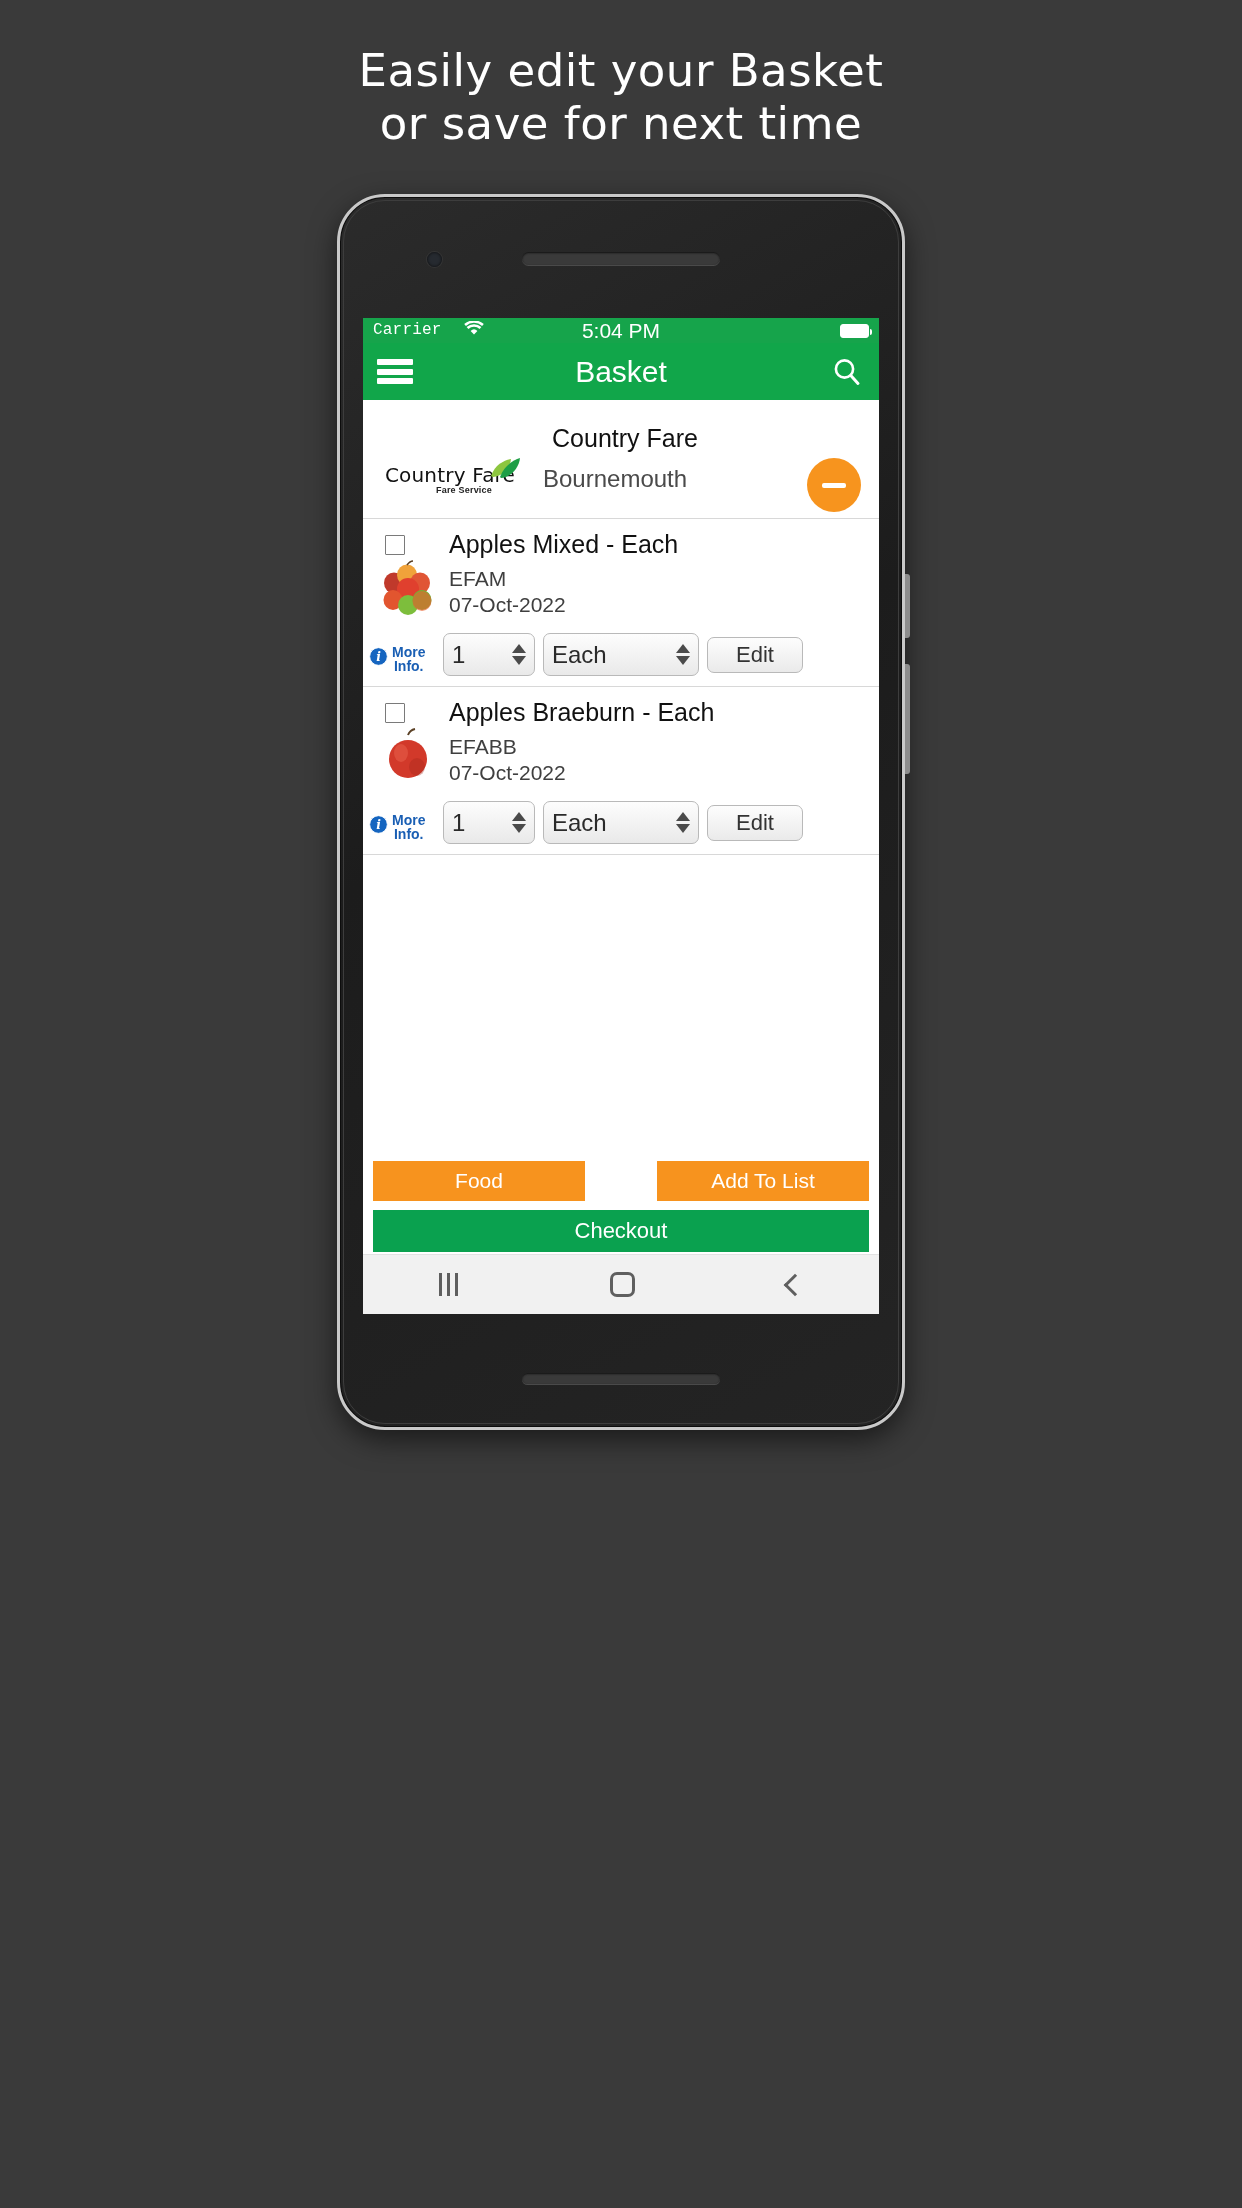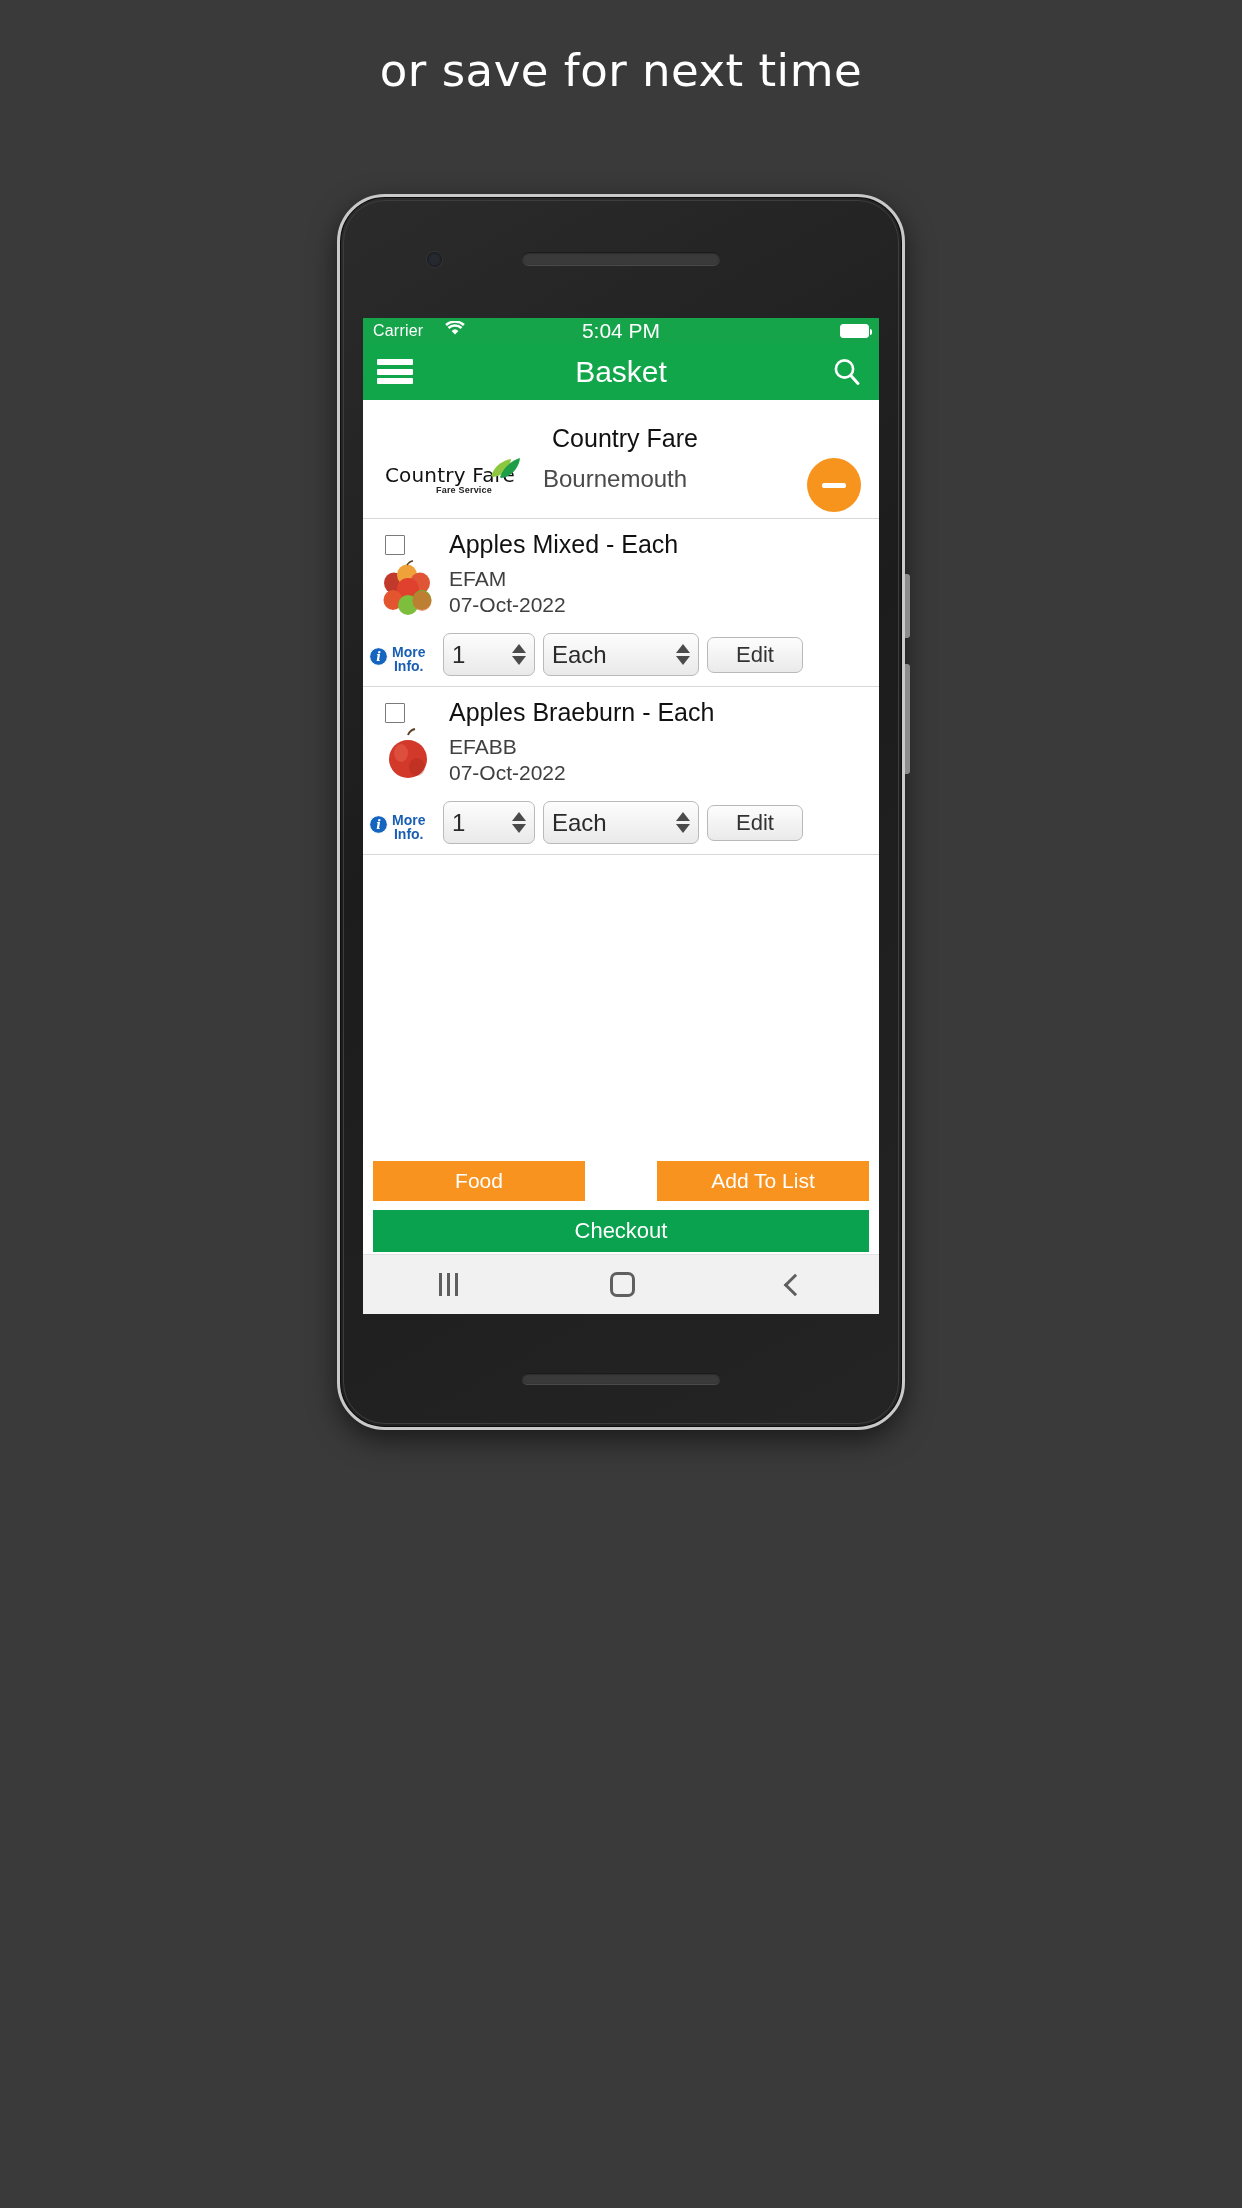--- a/index.html
+++ b/index.html
@@ -112,21 +112,21 @@
     height: 25px;
     background: #16a44b;
     display: flex;
     align-items: center;
     padding: 0 10px;
     color: #ffffff;
     font-size: 16px;
     position: relative;
     flex: none;
   }
-  .sb-left { display: flex; align-items: flex-end; gap: 22px; }
+  .sb-left { display: flex; align-items: flex-start; gap: 22px; font-family: Liberation Mono, monospace; }
   .sb-carrier { font-size: 16px; letter-spacing: .2px; }
   .wifi-icon { display: block; }
   .sb-time {
     position: absolute;
     left: 50%;
     transform: translateX(-50%);
     font-size: 21px;
     font-weight: 400;
   }
   .sb-right { margin-left: auto; display: flex; align-items: center; }
@@ -402,20 +402,21 @@
     width: 16px; height: 16px;
     border-left: 3px solid #5f5f5f;
     border-bottom: 3px solid #5f5f5f;
     transform: rotate(45deg);
   }
 </style>
 </head>
 <body>
 
 <div class="promo">
+  <span class="line">Easily edit your Basket</span>
   <span class="line">or save for next time</span>
 </div>
 
 <div class="phone-wrap">
   <div class="phone-body"></div>
   <div class="phone-inner-edge"></div>
   <div class="front-camera"></div>
   <div class="earpiece"></div>
   <div class="speaker-bottom"></div>
   <div class="side-btn b1"></div>

